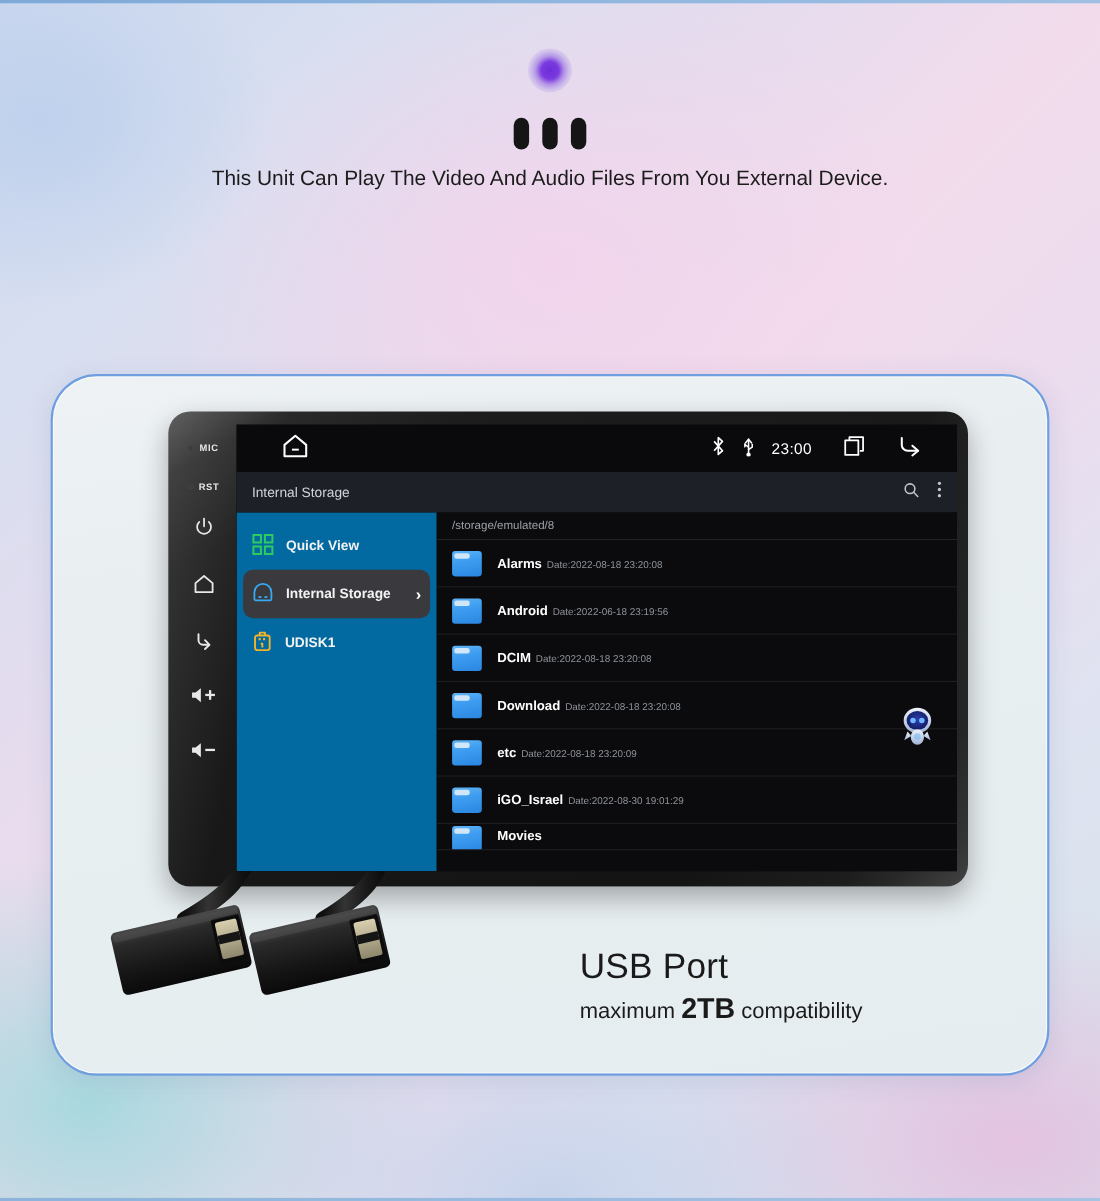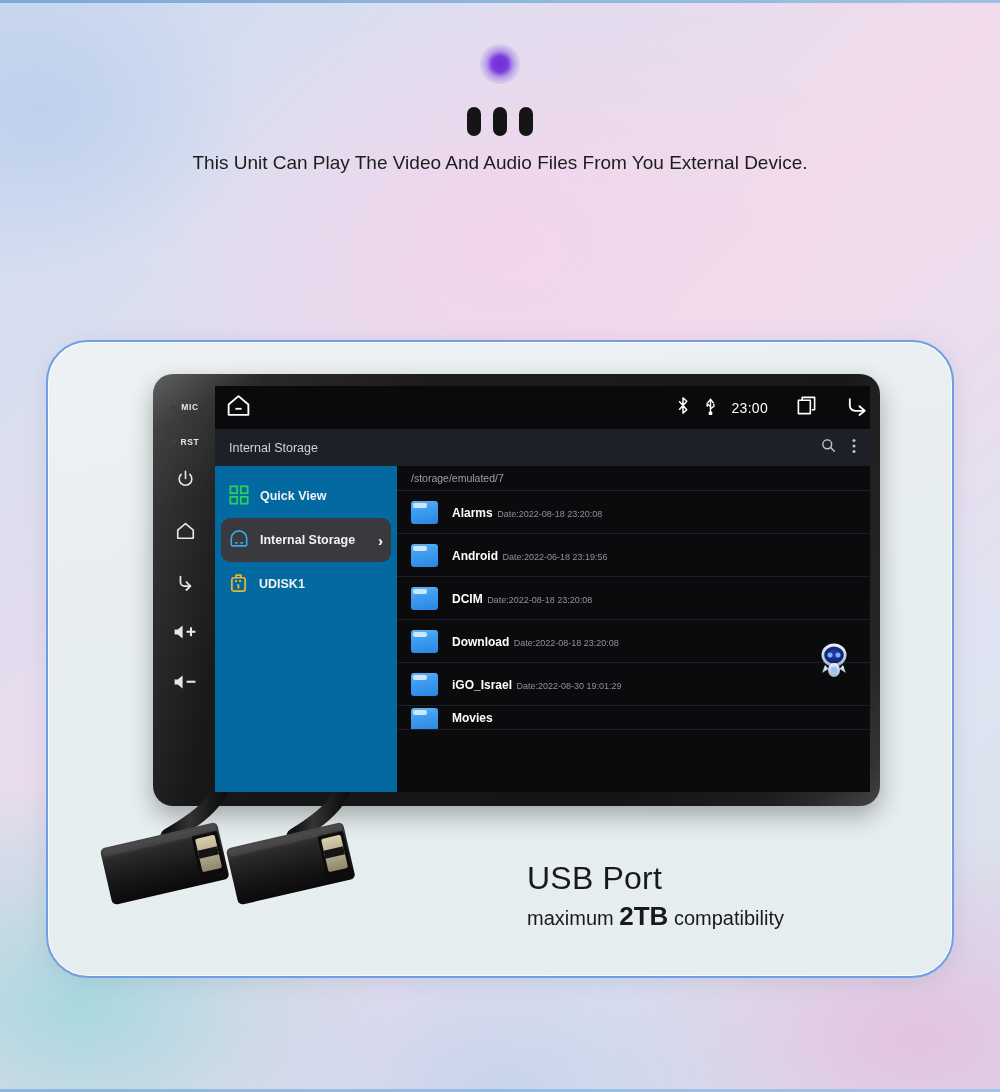--- a/index.html
+++ b/index.html
@@ -67,21 +67,21 @@
   .side .led .dot { width:5px; height:5px; border-radius:50%; background:#3c3c3c;
     box-shadow:0 0 1px #555 inset; }
   .side .btn { margin-top:0; display:flex; align-items:center; justify-content:center; }
   .side svg { display:block; }
 
   
   .screen { position:absolute; left:62px; top:12px; width:655px; height:406px;
     background:#0b0b0d; overflow:hidden; z-index:2; }
 
   .statusbar { height:43px; background:#0a0a0c; display:flex; align-items:center;
-    padding:0 0; color:#fff; }
+    padding:0 30px; color:#fff; }
   .statusbar .home { margin-left:10px; }
   .statusbar .sp { flex:1; }
   .statusbar .right { display:flex; align-items:center; gap:14px; }
   .statusbar .clock { font-size:14px; color:#fff; letter-spacing:.3px; }
 
   .appbar { height:37px; background:#1e2028; display:flex; align-items:center;
     padding:0 14px; color:#c9cdd4; }
   .appbar .t { font-size:12.5px; color:#cfd3d9; }
   .appbar .sp { flex:1; }
   .appbar .acts { display:flex; align-items:center; gap:16px; }
@@ -282,21 +282,21 @@
                 <rect x="6.4" y="8.4" width="2.1" height="2.1" fill="#f0b429" stroke="none"></rect>
                 <rect x="10.6" y="8.4" width="2.1" height="2.1" fill="#f0b429" stroke="none"></rect>
                 <path d="M10 13.2v4.2M8.6 14.3 10 13.2"></path>
                 </svg>
             </span>
             <span>UDISK1</span>
           </div>
         </div>
 
         <div class="files">
-          <div class="crumb">/storage/emulated/7</div>
+          <div class="crumb">/storage/emulated/8</div>
 
           <div class="row">
             <span class="fold">
                 <i></i>
                 <b></b>
               </span>
             <span class="meta">
               <span class="n">Alarms</span>
               <span class="d">Date:2022-08-18 23:20:08</span>
             </span>
@@ -322,20 +322,30 @@
             </span>
           </div>
           <div class="row">
             <span class="fold">
                 <i></i>
                 <b></b>
               </span>
             <span class="meta">
               <span class="n">Download</span>
               <span class="d">Date:2022-08-18 23:20:08</span>
+            </span>
+          </div>
+          <div class="row">
+            <span class="fold">
+                <i></i>
+                <b></b>
+              </span>
+            <span class="meta">
+              <span class="n">etc</span>
+              <span class="d">Date:2022-08-18 23:20:09</span>
             </span>
           </div>
           <div class="row">
             <span class="fold">
                 <i></i>
                 <b></b>
               </span>
             <span class="meta">
               <span class="n">iGO_Israel</span>
               <span class="d">Date:2022-08-30 19:01:29</span>

